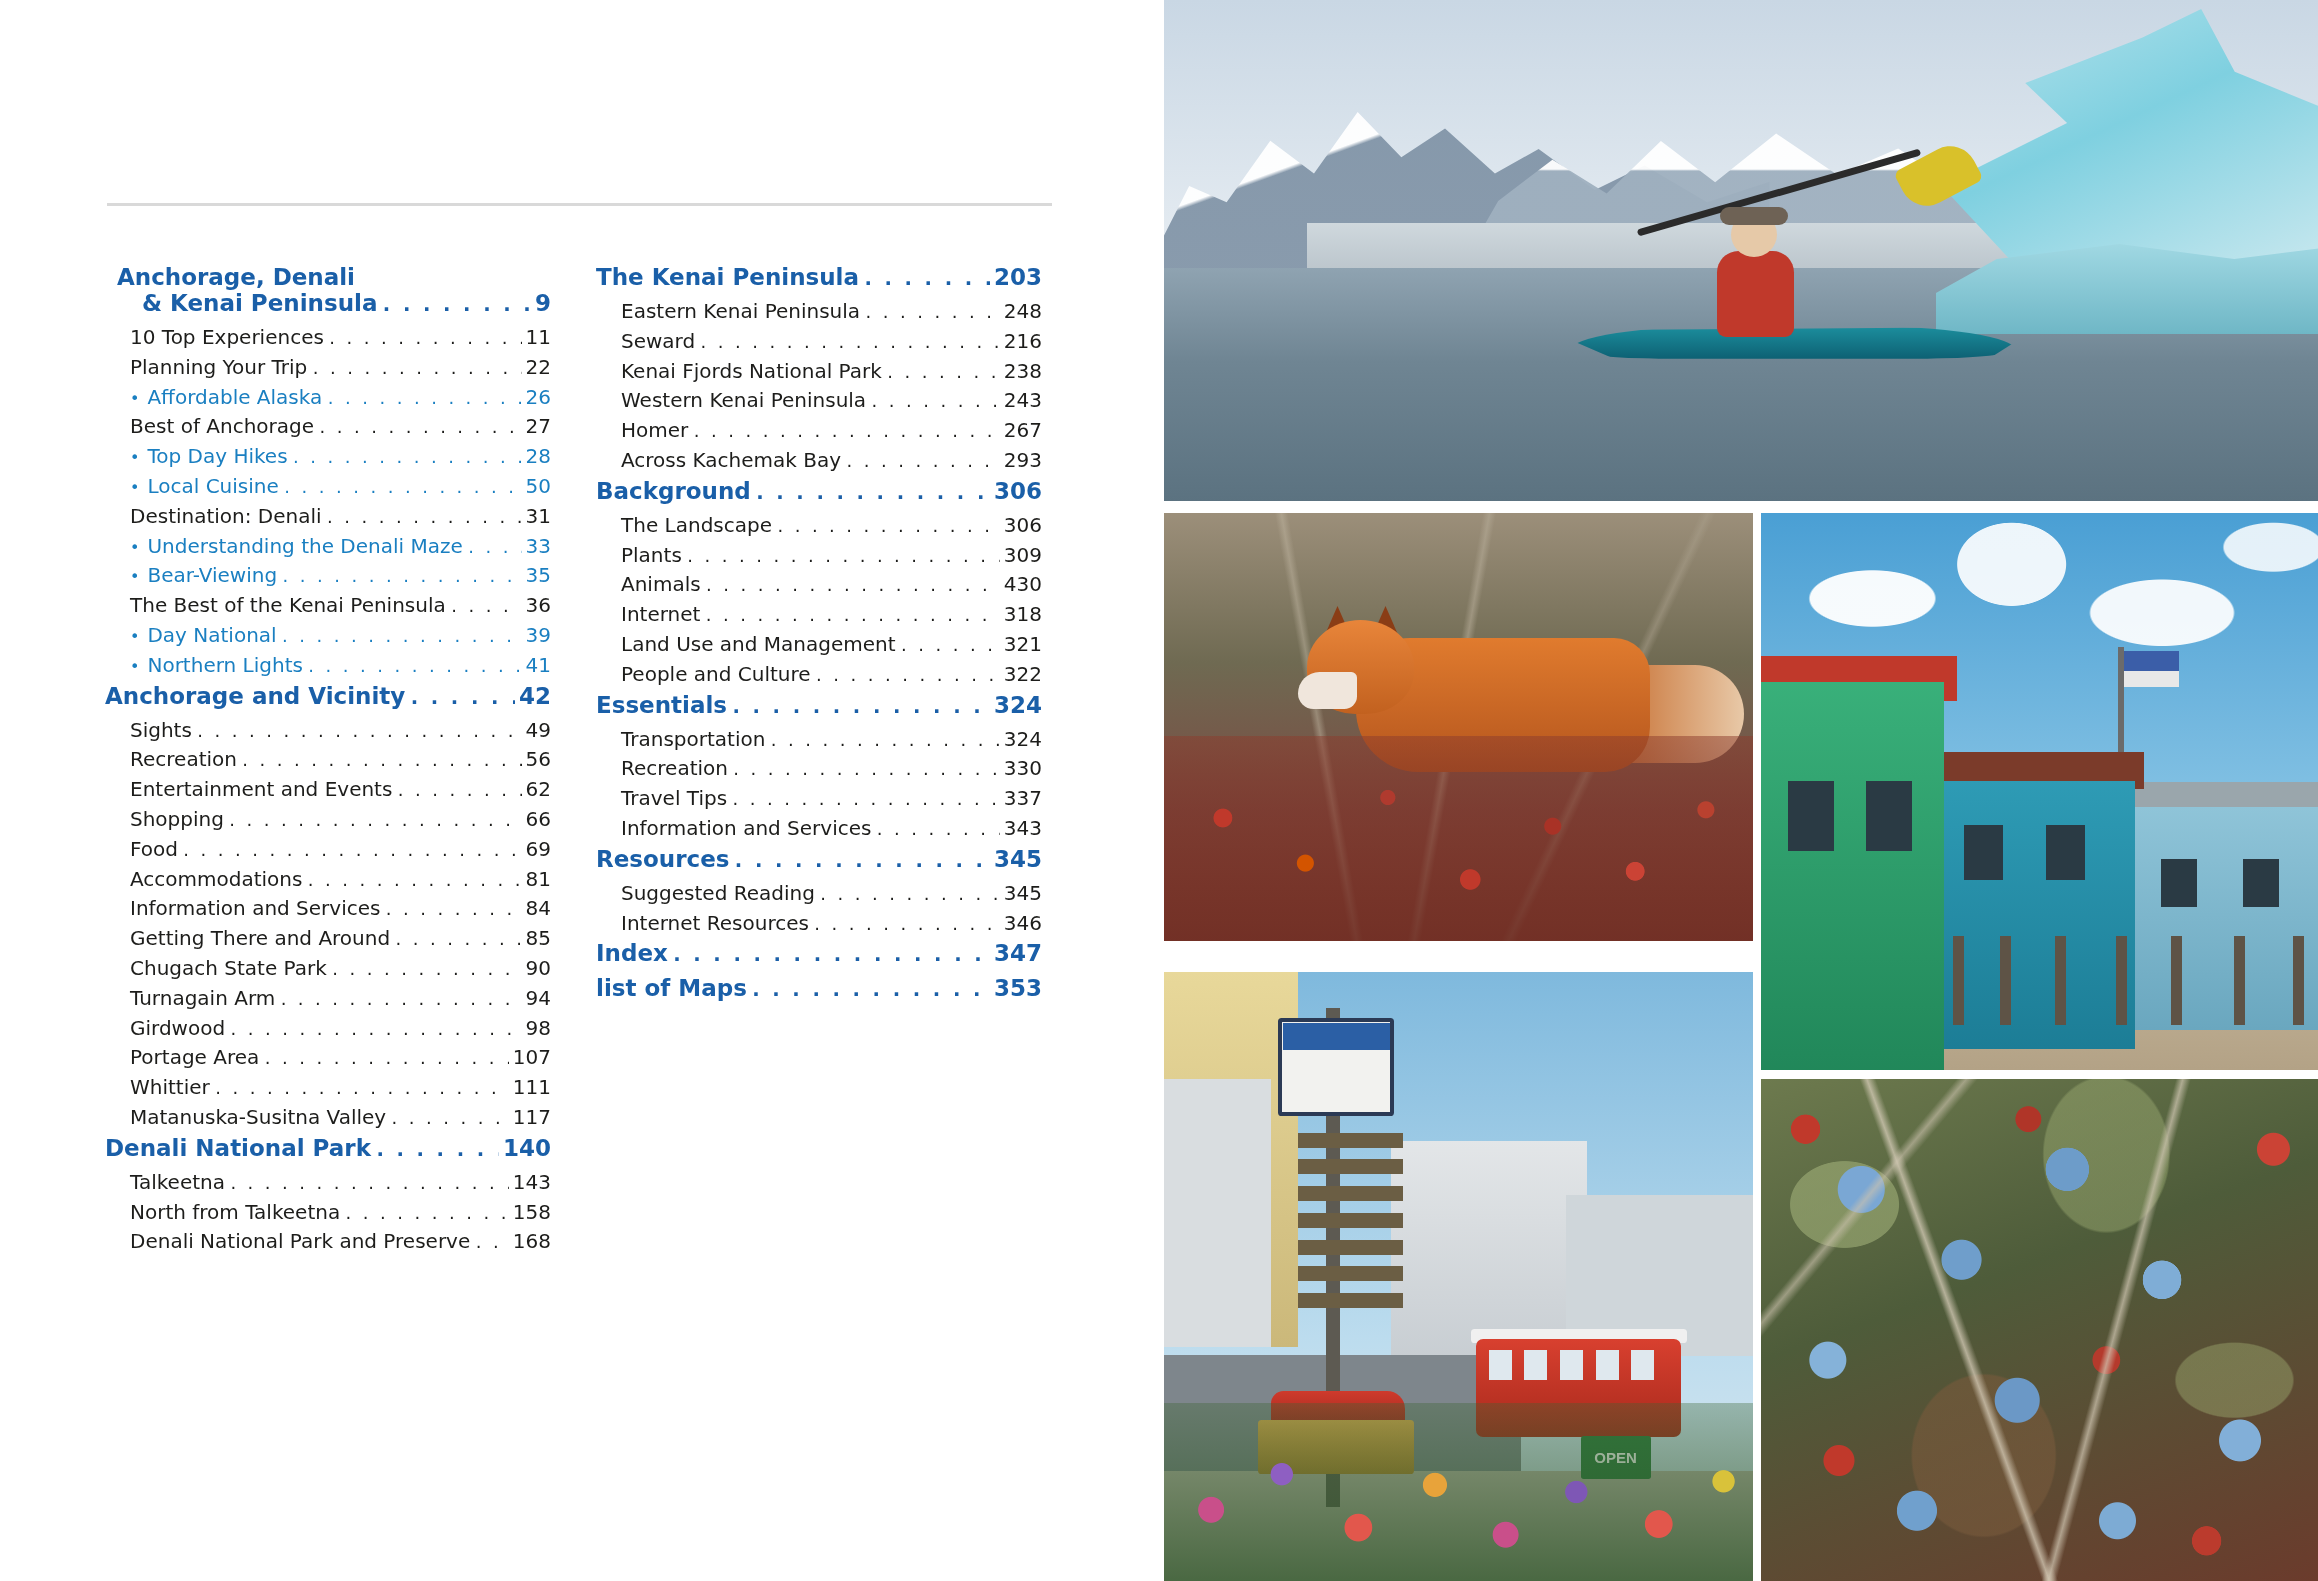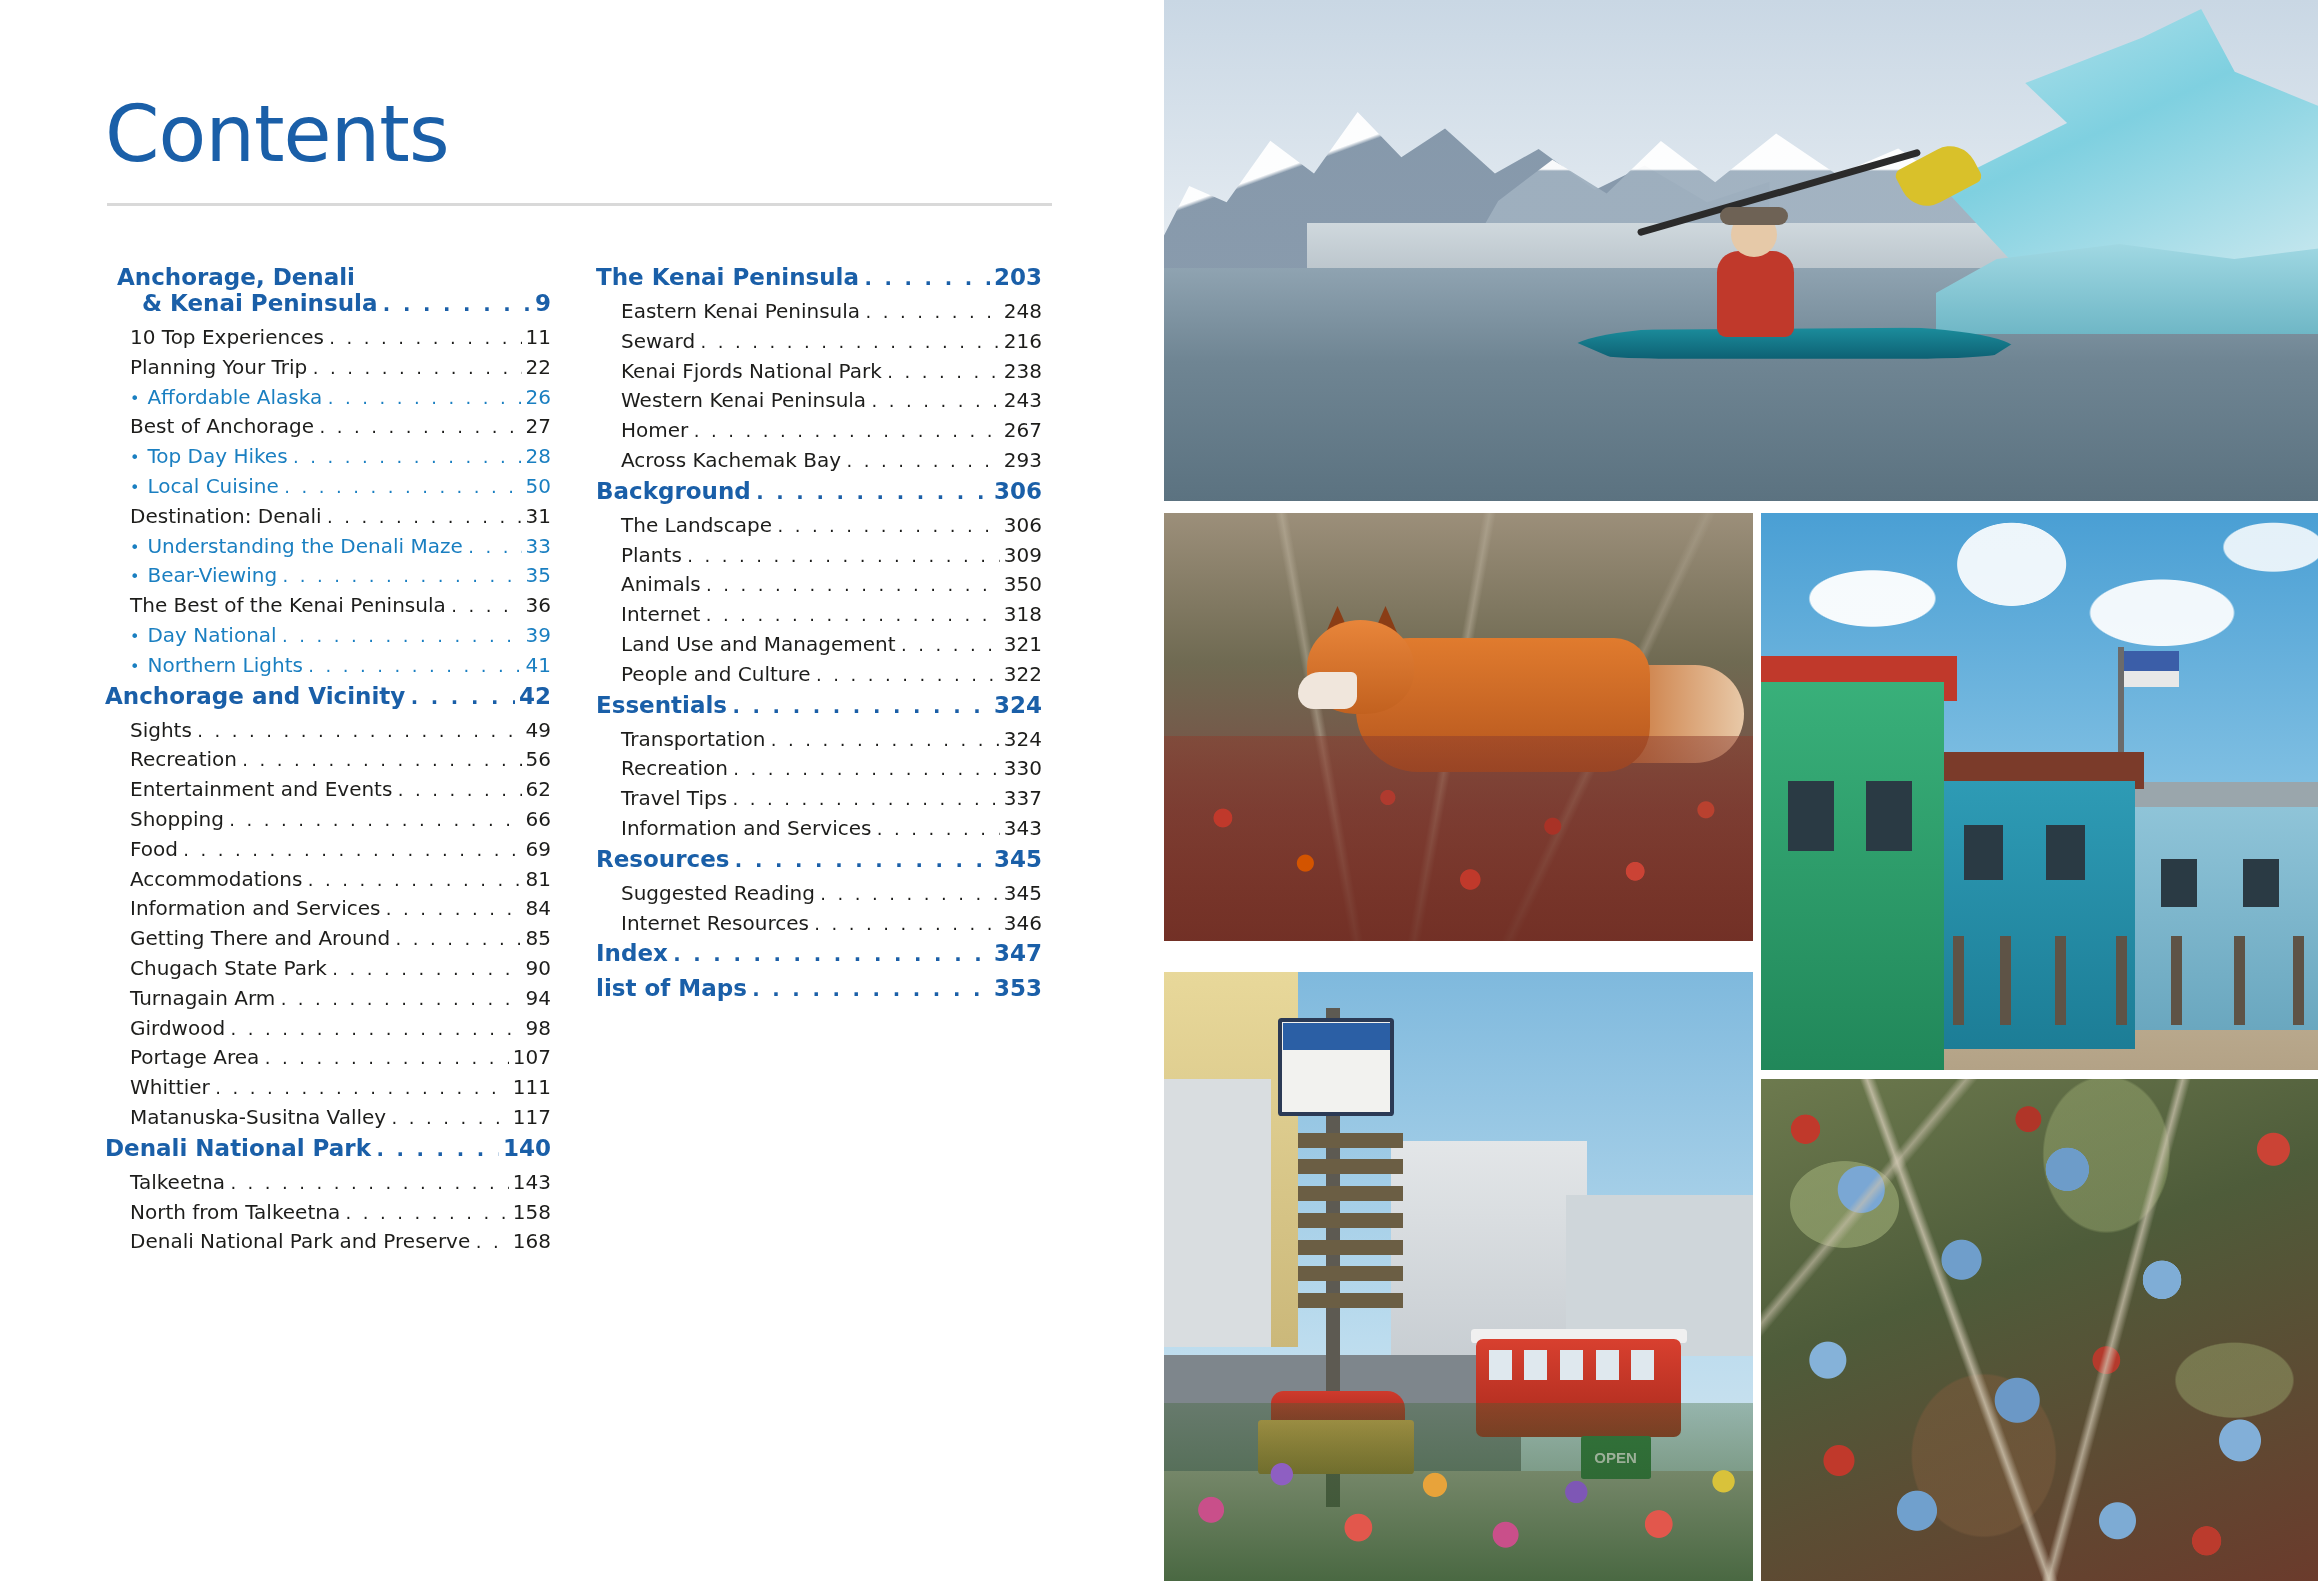--- a/index.html
+++ b/index.html
@@ -328,21 +328,20 @@
       linear-gradient(70deg, transparent 38%, rgba(215,205,185,.75) 39%, transparent 40.2%),
       linear-gradient(105deg, transparent 60%, rgba(210,200,180,.7) 61%, transparent 62.2%),
       linear-gradient(130deg, transparent 20%, rgba(205,195,175,.6) 21%, transparent 22.2%);
   }
 </style>
 </head>
 <body>
 
 <div class="toc-page">
 
-  <div class="toc-title">Contents</div>
   <div class="title-rule"></div>
 
   <div class="col col-left" id="col-left">
       <div class="section">
         <div class="sec-head two-line">
           <span class="l1">Anchorage, Denali</span>
           <span class="l2">
             <span class="label">&amp; Kenai Peninsula</span>
             <span class="dots">. . . . . . . . . . . . . . . . . . . . . . . . . . . . . . . . . . . . . . . . . . . . . . . . . . . . . . . . . . . . . .</span>
             <span class="pg">9</span>
@@ -566,21 +565,21 @@
           <span class="pg">306</span>
         </div>
         <div class="entry">
           <span class="label">Plants</span>
           <span class="dots">. . . . . . . . . . . . . . . . . . . . . . . . . . . . . . . . . . . . . . . . . . . . . . . . . . . . . . . . . . . . . .</span>
           <span class="pg">309</span>
         </div>
         <div class="entry">
           <span class="label">Animals</span>
           <span class="dots">. . . . . . . . . . . . . . . . . . . . . . . . . . . . . . . . . . . . . . . . . . . . . . . . . . . . . . . . . . . . . .</span>
-          <span class="pg">350</span>
+          <span class="pg">430</span>
         </div>
         <div class="entry">
           <span class="label">Internet</span>
           <span class="dots">. . . . . . . . . . . . . . . . . . . . . . . . . . . . . . . . . . . . . . . . . . . . . . . . . . . . . . . . . . . . . .</span>
           <span class="pg">318</span>
         </div>
         <div class="entry">
           <span class="label">Land Use and Management</span>
           <span class="dots">. . . . . . . . . . . . . . . . . . . . . . . . . . . . . . . . . . . . . . . . . . . . . . . . . . . . . . . . . . . . . .</span>
           <span class="pg">321</span>

